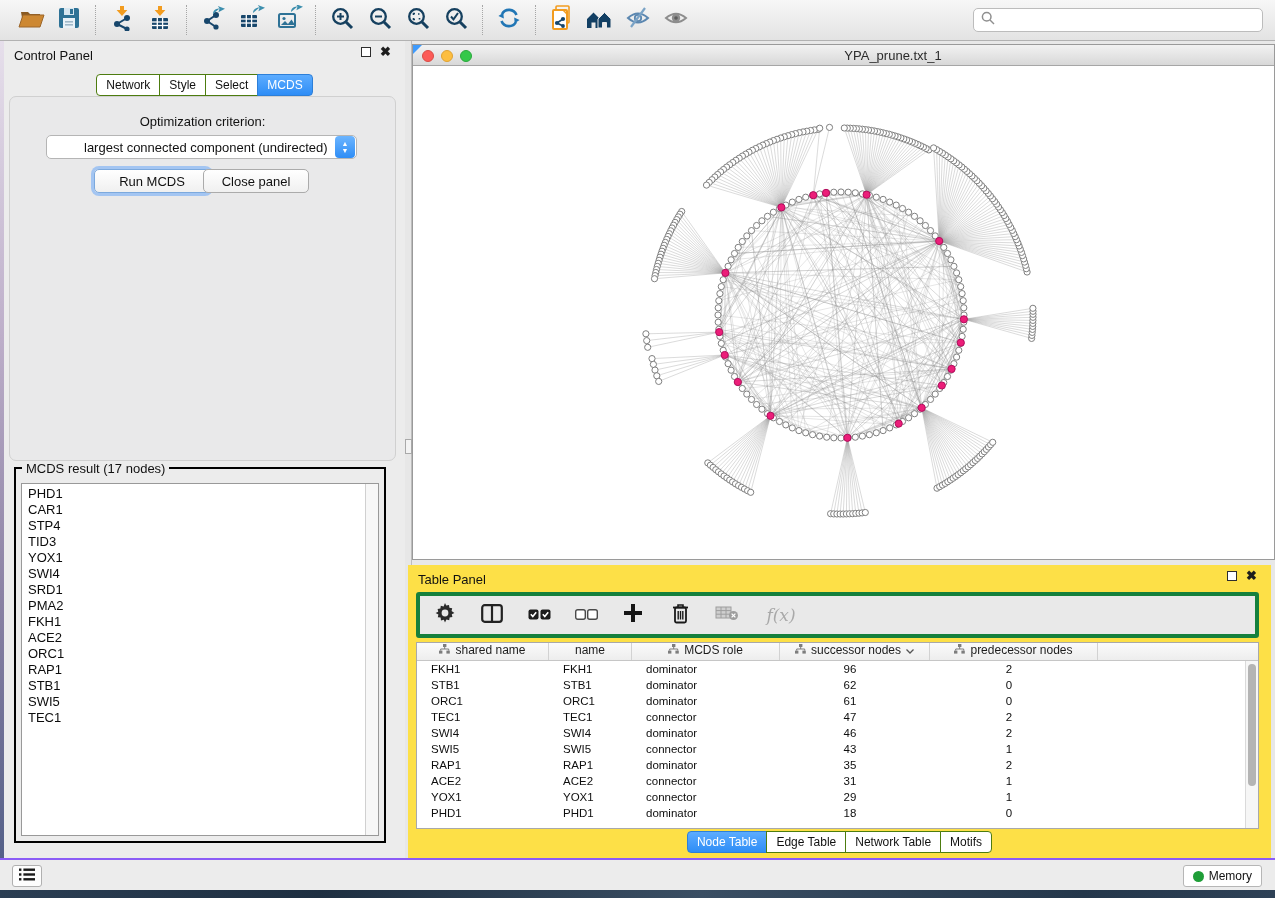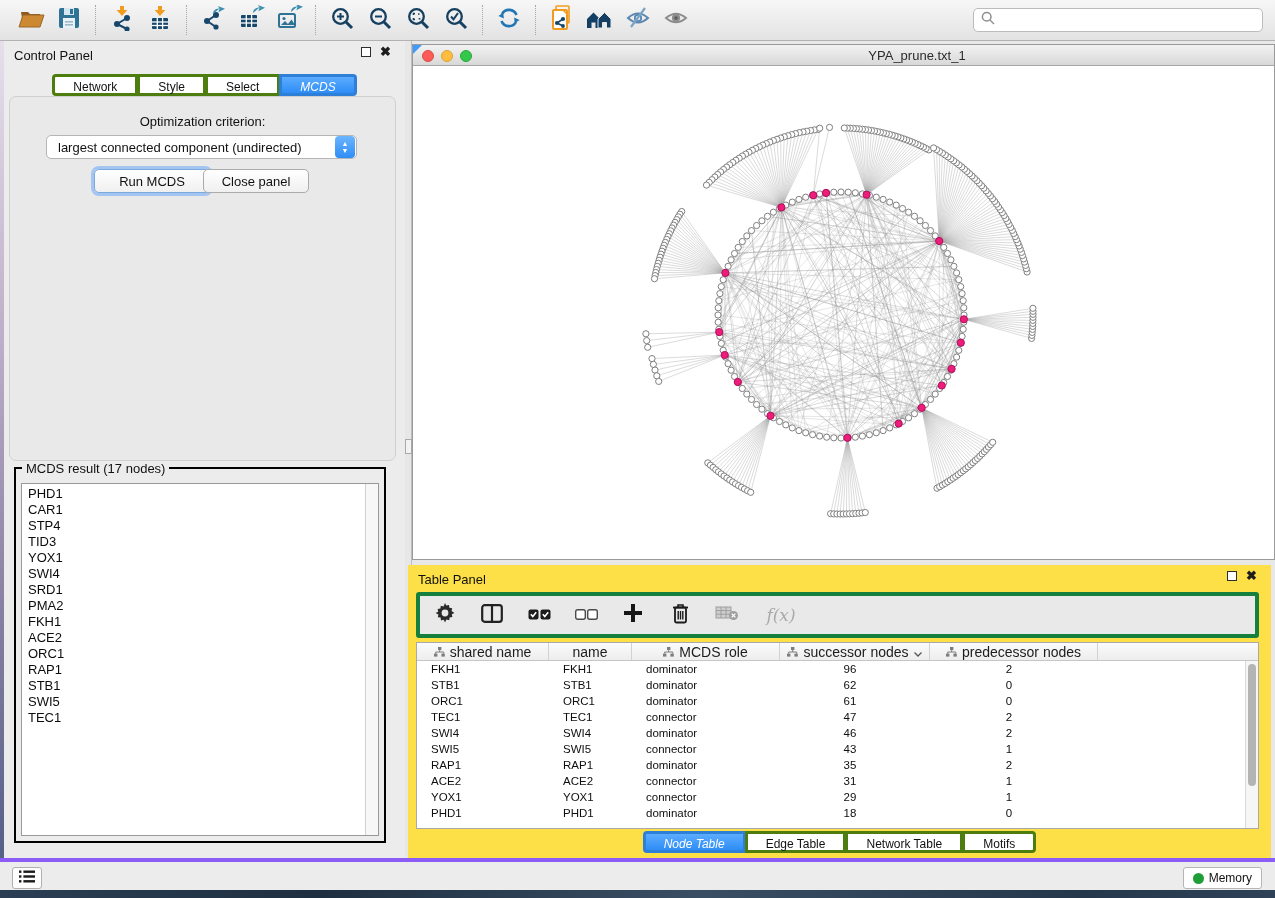--- a/index.html
+++ b/index.html
@@ -25,32 +25,32 @@
 
   
   .control-panel{position:absolute;left:4px;top:41px;width:401px;height:817px;background:#ececec;}
   .panel-titlebar{position:absolute;left:0;top:0;right:0;height:28px;}
   .panel-title{position:absolute;left:10px;top:7px;font-size:13px;color:#111;}
   .panel-icons{position:absolute;right:14px;top:6px;display:flex;gap:9px;align-items:center;}
   .float-glyph{display:inline-block;width:10px;height:10px;border:1.5px solid #2e2e2e;background:#fff;}
   .close-glyph{font-size:13px;font-weight:bold;color:#1d1d1d;line-height:10px;}
 
   .cp-tabs{position:absolute;left:0;right:0;top:33px;display:flex;justify-content:center;}
-  .seg-tab{height:22px;line-height:20px;padding:0 18px;font-size:12px;background:#fff;
-    border:3px solid #4d7c0f;margin-left:-1px;color:#111;}
+  .seg-tab{height:22px;line-height:20px;padding:0 9px;font-size:12px;background:#fff;
+    border:1px solid #4d7c0f;margin-left:-1px;color:#111;}
   .seg-tab:first-child{border-radius:4px 0 0 4px;margin-left:0;}
   .seg-tab:last-child{border-radius:0 4px 4px 0;}
-  .seg-tab.active{background:linear-gradient(#5cacff,#2e8df6);border-color:#2d7fd8;color:#fff;font-style:italic;}
+  .seg-tab.active{background:linear-gradient(#5cacff,#2e8df6);border-color:#2d7fd8;color:#fff;}
 
   .cp-body{position:absolute;left:5px;top:55px;width:387px;height:365px;background:#e9e9ea;
     border:1px solid #d0d0d0;border-radius:7px;}
   .opt-label{position:absolute;left:0;right:0;top:17px;text-align:center;font-size:13px;color:#111;}
   .criterion-select{position:absolute;left:36px;top:38px;width:311px;height:24px;background:#fff;
     border:1px solid #b5b5b5;border-radius:5px;display:flex;align-items:center;}
-  .criterion-select .val{flex:1;font-size:13px;padding-left:11px;color:#111;white-space:nowrap;}
+  .criterion-select .val{flex:1;font-size:13px;padding-left:11px;color:#111;white-space:nowrap;margin-left:26px;}
   .stepper{width:20px;height:22px;margin-right:1px;border-radius:4px;
     background:linear-gradient(#6cb5ff,#2e8df6);display:flex;flex-direction:column;
     align-items:center;justify-content:center;gap:1px;}
   .stepper span{color:#fff;font-size:7px;line-height:6px;}
   .btn{position:absolute;top:72px;height:24px;background:linear-gradient(#ffffff,#f0f0f0);
     border:1px solid #ababab;border-radius:5px;font-size:13px;color:#111;
     display:flex;align-items:center;justify-content:center;}
   .btn.run{left:84px;width:116px;box-shadow:0 0 0 3px rgba(106,168,247,.55);border-color:#7ca9dd;}
   .btn.closep{left:193px;width:106px;}
 
@@ -73,50 +73,50 @@
     border:1px solid #9a9a9a;background:#fff;}
   .net-titlebar{position:relative;height:21px;background:linear-gradient(#f2f2f2,#d8d8d8);
     border-bottom:1px solid #a6a6a6;}
   .net-corner{position:absolute;left:0;top:0;width:0;height:0;
     border-top:9px solid #3f9bfd;border-right:9px solid transparent;}
   .lights{position:absolute;left:9px;top:5px;display:flex;gap:7px;}
   .light{width:12px;height:12px;border-radius:50%;}
   .light.red{background:#fc5b57;border:1px solid #d94c46;}
   .light.yellow{background:#fdbe40;border:1px solid #dfa233;}
   .light.green{background:#34c84a;border:1px solid #2aa83d;}
-  .net-title{position:absolute;left:504px;top:3px;transform:translateX(-50%);
+  .net-title{position:absolute;left:480px;top:3px;transform:translateX(-50%);
     font-size:13px;color:#2b2b2b;white-space:nowrap;}
   #net-svg{display:block;}
 
   
   .table-panel{position:absolute;left:408px;top:565px;width:863px;height:293px;background:#fde047;}
   .tp-toolbar{position:absolute;left:8px;right:12px;top:27px;height:46px;background:#e9e9e9;
     border:4px solid #15803d;border-radius:3px;display:flex;align-items:center;padding-left:12px;gap:21px;}
   .tp-tool{width:26px;height:26px;display:flex;align-items:center;justify-content:center;}
   .fx{font-family:"DejaVu Serif",serif;font-style:italic;font-size:17px;color:#a9a9a9;}
 
   .tp-table{position:absolute;left:8px;right:12px;top:77px;height:187px;background:#fff;
     border:1px solid #a9a9a9;overflow:hidden;}
   .thead{display:flex;height:18px;background:linear-gradient(#fbfbfb,#ededed);
     border-bottom:1px solid #c6c6c6;}
-  .th{display:flex;align-items:center;justify-content:center;gap:5px;border-right:1px solid #d2d2d2;
-    font-size:14px;color:#1c1c1c;overflow:hidden;white-space:nowrap;}
+  .th{display:flex;justify-content:center;gap:5px;border-right:1px solid #d2d2d2;
+    font-size:12px;color:#1c1c1c;overflow:hidden;white-space:nowrap;}
   .th:last-child{border-right:none;}
   .trow{display:flex;height:16px;align-items:center;}
   .td{font-size:11.5px;color:#0e0e0e;overflow:hidden;white-space:nowrap;}
   .td.l{padding-left:14px;text-align:left;}
   .td.r{padding-right:10px;text-align:center;}
   .tp-scroll{position:absolute;right:0;top:18px;bottom:0;width:13px;background:#f6f6f6;border-left:1px solid #dadada;}
   .tp-thumb{position:absolute;left:2px;right:2px;top:3px;height:122px;background:#b4b4b4;border-radius:4px;}
 
   .tp-tabs{position:absolute;left:0;right:0;top:266px;display:flex;justify-content:center;}
 
   
   .status-bar{position:absolute;left:0;top:858px;width:1275px;height:32px;background:#ececec;
-    border-top:4px solid #8b5cf6;}
+    border-top:2px solid #8b5cf6;}
   .list-btn{position:absolute;left:12px;top:5px;width:30px;height:22px;background:#fdfdfd;
     border:1px solid #b0b0b0;border-radius:3px;display:flex;align-items:center;justify-content:center;}
   .memory-btn{position:absolute;right:13px;top:5px;height:22px;background:#fff;border:1px solid #b6b6b6;
     border-radius:3px;display:flex;align-items:center;gap:5px;padding:0 9px;font-size:12px;color:#111;}
   .mem-dot{width:11px;height:11px;border-radius:50%;background:#1f9e38;}
 </style>
 </head>
 <body>
 
 <div id="app">

